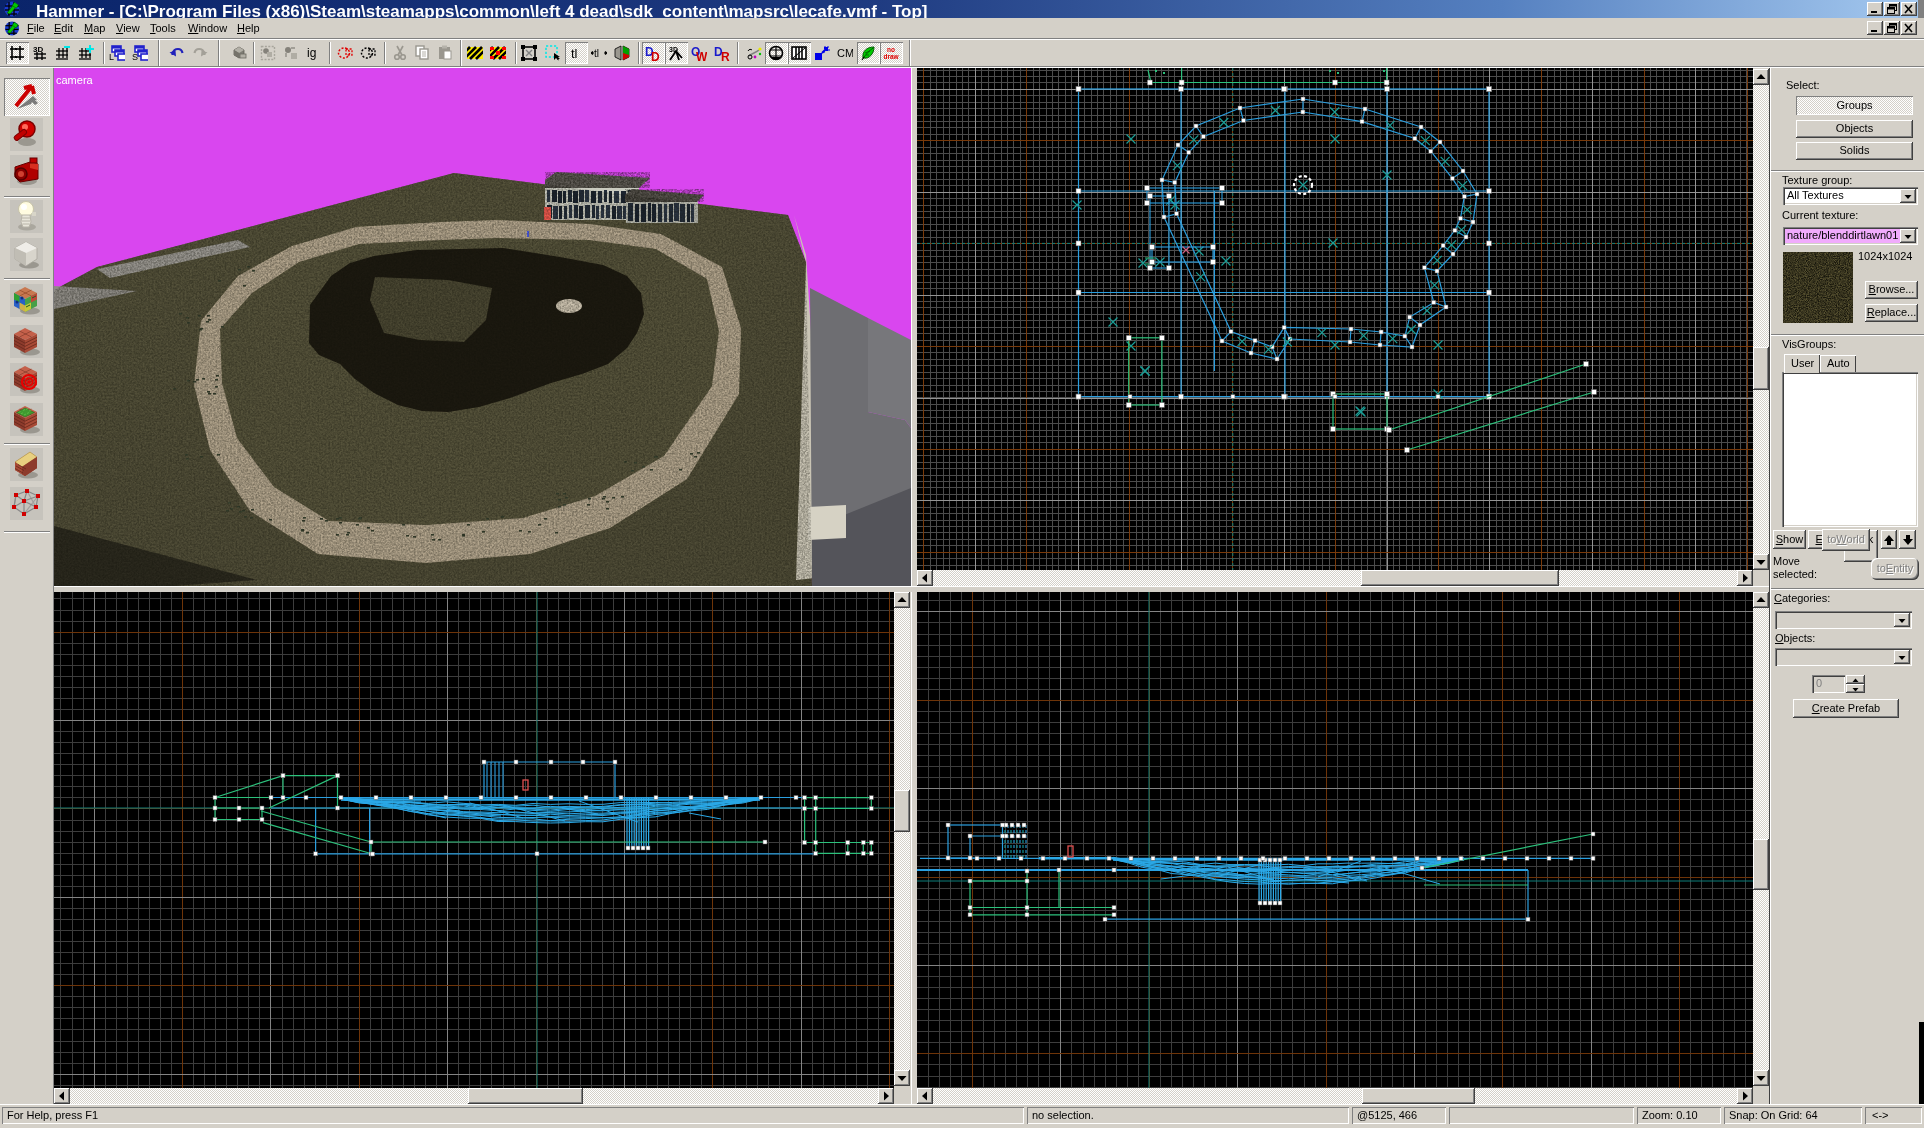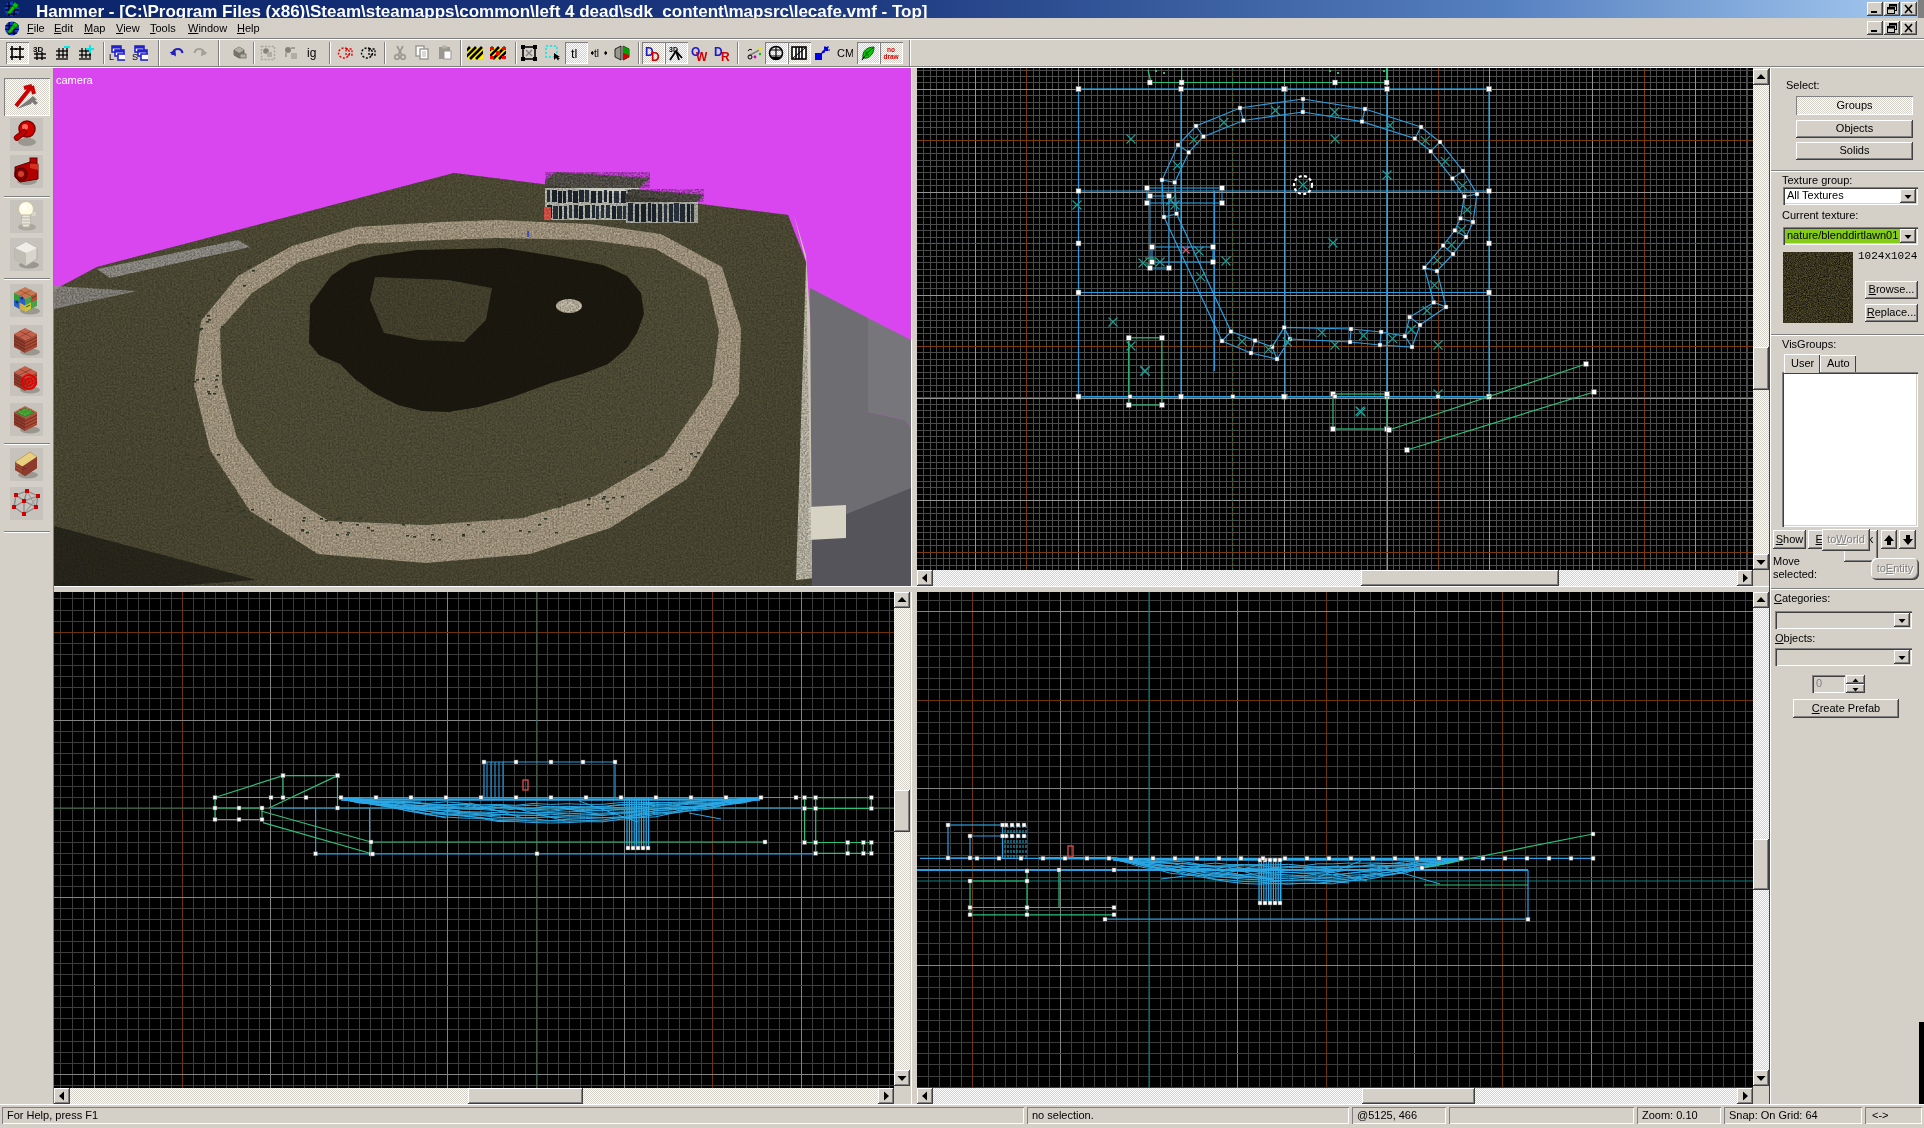--- a/index.html
+++ b/index.html
@@ -1799,37 +1799,37 @@
     <div class="abs raised" style="left:27px;top:74px;width:117px;height:18px;text-align:center;line-height:17px;">Solids</div>
     <div class="abs groove" style="left:2px;top:102px;width:153px;"></div>
     <span class="abs" style="left:13px;top:106px;">Texture group:</span>
     <div class="abs sunk" style="left:14px;top:119px;width:135px;height:18px;background:#fff;">
         <span style="position:absolute;left:4px;top:2px;white-space:nowrap;">All Textures</span>
         <div class="raised" style="position:absolute;right:2px;top:2px;width:16px;height:14px;"><svg width="16" height="14">
             <path d="M8 10.0 L11.5 6.0 L4.5 6.0 Z" fill="#000"></path>
           </svg></div>
       </div>
     <span class="abs" style="left:13px;top:141px;">Current texture:</span>
-    <div class="abs sunk" style="left:14px;top:159px;width:135px;height:18px;background:#84cc16;">
+    <div class="abs sunk" style="left:14px;top:159px;width:135px;height:18px;background:#f0abfc;">
         <span style="position:absolute;left:4px;top:2px;white-space:nowrap;">nature/blenddirtlawn01</span>
         <div class="raised" style="position:absolute;right:2px;top:2px;width:16px;height:14px;"><svg width="16" height="14">
             <path d="M8 10.0 L11.5 6.0 L4.5 6.0 Z" fill="#000"></path>
           </svg></div>
       </div>
     <div class="abs" style="left:14px;top:184px;width:70px;height:71px;"><svg width="70" height="71">
           <defs>
             <filter id="texnoise" x="0" y="0" width="100%" height="100%" color-interpolation-filters="sRGB">
               <feTurbulence type="fractalNoise" baseFrequency="0.9" numOctaves="3" seed="7" stitchTiles="stitch"></feTurbulence>
               <feColorMatrix type="matrix" values="0 0 0 0 0.09, 0 0 0 0 0.085, 0 0 0 0 0.045, 1.3 1.3 1.3 0 -1.45"></feColorMatrix>
             </filter>
           </defs>
           <rect width="70" height="71" fill="#575130"></rect>
           <rect width="70" height="71" filter="url(#texnoise)"></rect>
         </svg></div>
-    <span class="abs" style="left:89px;top:182px;font-family:Liberation Mono, monospace;">1024x1024</span>
+    <span class="abs" style="left:89px;top:182px;">1024x1024</span>
     <div class="abs raised" style="left:96px;top:213px;width:53px;height:18px;text-align:center;line-height:17px;"><span class="u">B</span>rowse...</div>
     <div class="abs raised" style="left:96px;top:236px;width:53px;height:18px;text-align:center;line-height:17px;"><span class="u">R</span>eplace...</div>
     <div class="abs groove" style="left:2px;top:266px;width:153px;"></div>
     <span class="abs" style="left:13px;top:270px;">VisGroups:</span>
     <div class="abs" style="left:15px;top:286px;width:36px;height:19px;background:#d4d0c8;box-shadow:inset 1px 0 0 #fff,inset 0 1px 0 #fff,inset -1px 0 0 #404040;z-index:2;">
         <span style="position:absolute;left:7px;top:3px;">User</span>
       </div>
     <div class="abs" style="left:51px;top:287px;width:36px;height:18px;background:#d4d0c8;box-shadow:inset 1px 0 0 #fff,inset 0 1px 0 #fff,inset -1px 0 0 #404040;">
         <span style="position:absolute;left:7px;top:2px;">Auto</span>
       </div>

